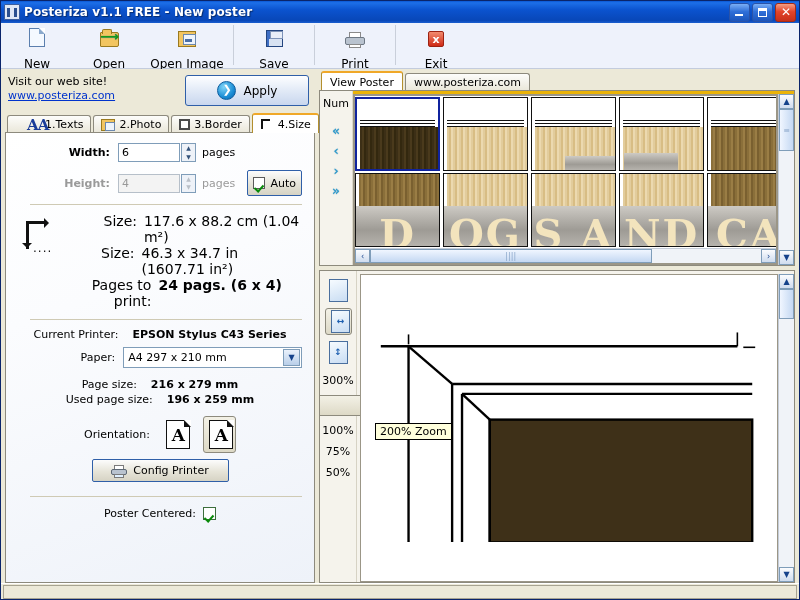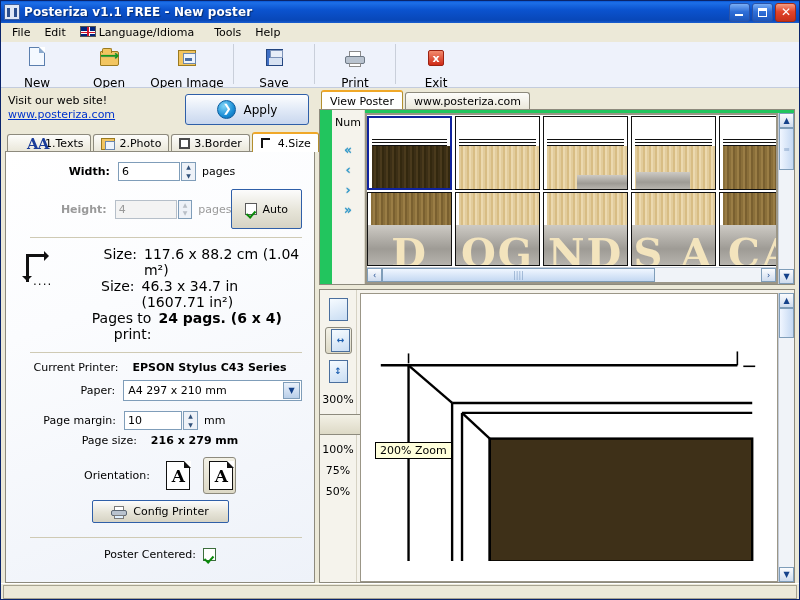--- a/index.html
+++ b/index.html
@@ -132,21 +132,21 @@
          padding:1px 3px; width:62px; font-family:"DejaVu Sans",sans-serif; }
   .inp.dis { background:#f3f3f3; color:#999; border-color:#b6bfc9; }
   .spin { width:15px; height:19px; margin-left:1px; display:flex; flex-direction:column;
           border:1px solid #7f9db9; background:#eef2f8; }
   .spin div { flex:1; display:flex; align-items:center; justify-content:center;
               font-size:6px; color:#33527a; line-height:1; }
   .spin.dis div { color:#b9bfc7; }
   .unit { margin-left:6px; font-size:11px; }
   .unit.dim { color:#9a9a9a; }
 
-  .autobtn { margin-left:auto; height:40px; padding:0 13px; display:flex; align-items:center;
+  .autobtn { margin-left:auto; height:26px; padding:0 5px; display:flex; align-items:center;
              gap:5px; border:1px solid #2f5fa8; border-radius:2px;
              background:linear-gradient(180deg,#fcfcfc,#e6e4d8 55%,#d6d3c4); font-size:11px;cursor:pointer;}
   .chk { width:12px;height:12px;background:#fff;border:1px solid #5a5a5a; position:relative;}
   .chk:after{content:"";position:absolute;left:2px;top:5px;width:4px;height:7px;
              border:solid #0a8a0a;border-width:0 2.5px 2.5px 0;transform:rotate(42deg);}
 
   .hrule { height:1px; background:#cfcab4; margin:6px 0 8px 12px; }
 
   .sizeblock { display:flex; align-items:flex-start; }
   .sizeicon { width:34px; height:40px; position:relative; margin:6px 0 0 4px;}
@@ -194,22 +194,22 @@
              border:solid #0a8a0a;border-width:0 2.5px 2.5px 0;transform:rotate(42deg);}
 
   
   .rtabs { display:flex; align-items:flex-end; height:20px; padding-left:2px; margin-top:2px;}
   .rtab { height:18px; display:flex;align-items:center;padding:0 8px;
           background:linear-gradient(180deg,#fdfdfb,#e9e6d8);
           border:1px solid #8d8a7d;border-bottom:none;border-radius:3px 3px 0 0;
           margin-right:2px;font-size:11px;cursor:pointer;}
   .rtab.active{height:20px;background:#fff;border-color:#b38f2e;border-top:2px solid #f0a828;}
 
-  .thumbpane { height:176px; flex:0 0 176px; background:#22c55e;
-               border:1px solid #8d8a7d; margin-top:-1px; display:flex; overflow:hidden;padding-left:12px;}
+  .thumbpane { height:176px; flex:0 0 176px; background:#eab308;
+               border:1px solid #8d8a7d; margin-top:-1px; display:flex; overflow:hidden;}
   .navcol { width:33px; flex:0 0 33px; display:flex; flex-direction:column;
             align-items:center; padding-top:6px; gap:4px; background:#f5f3ec;
             border-right:1px solid #ddd9cb;}
   .navcol .num { font-size:11px; margin-bottom:8px; }
   .arw { width:20px;height:16px;display:flex;align-items:center;justify-content:center;
          color:#2e9fd4; font-size:13px; line-height:1; cursor:pointer;
          text-shadow:0 0 1px #0a6a98; }
   .thumbarea { flex:1 1 auto; position:relative; background:#fff;
                border:2px solid #9b9687; margin:3px 0 0 0; overflow:hidden; min-width:0;}
   .tgrid { display:flex; flex-direction:column; }
@@ -291,29 +291,20 @@
         </div>
       <div class="tb-btn">
           <span class="gl max"></span>
         </div>
       <div class="tb-btn close">
           <span class="gl cls">✕</span>
         </div>
     </div>
   </div>
 
-  <div class="menubar">
-    <div class="menu-item">File</div>
-    <div class="menu-item">Edit</div>
-    <div class="menu-item">
-      <span class="flagicon"><i class="h"></i><i class="v"></i><i class="hr"></i><i class="vr"></i></span><span>Language/Idioma</span>
-    </div>
-    <div class="menu-item" style="margin-left:6px">Tools</div>
-    <div class="menu-item">Help</div>
-  </div>
 
   <div class="toolbar">
     <div class="tool">
       <div class="ic">
           <span class="ico-page"></span>
         </div>
       <div class="lb">New</div>
     </div>
     <div class="tool">
       <div class="ic">
@@ -450,33 +441,28 @@
         </div>
 
         <div class="selwrap">
           <span class="lab" style="width:106px">Paper:</span>
           <div class="sel">
             <span>A4 297 x 210 mm</span>
             <span class="arrow">▼</span>
           </div>
         </div>
 
-        <div class="row" style="margin-bottom:4px">
-          <div class="lab" style="width:106px">Page margin:</div>
-          <input class="inp" style="width: 58px;" value="10">
-          <span class="spin">
-              <div>▲</div>
-              <div>▼</div>
-            </span>
-          <span class="unit">mm</span>
-        </div>
 
         <div class="kvrow" style="margin:2px 0">
           <span class="k">Page size:</span>
           <span class="v">216 x 279 mm</span>
+        </div>
+        <div class="kvrow" style="margin:2px 0">
+          <span class="k">Used page size:</span>
+          <span class="v">196 x 259 mm</span>
         </div>
 
         <div class="orient">
           <span style="margin-right:4px">Orientation:</span>
           <div class="obtn">
             <div class="osheet">
                 <span>A</span>
               </div>
           </div>
           <div class="obtn sel">
@@ -579,26 +565,26 @@
                   <span class="letter">D</span>
                 </div>
               <div class="tile">
                   <span class="wood w-light" style="top:0"></span>
                   <span class="fur"></span>
                   <span class="letter">OG</span>
                 </div>
               <div class="tile">
                   <span class="wood w-light" style="top:0"></span>
                   <span class="fur"></span>
-                  <span class="letter">ND</span>
+                  <span class="letter">S A</span>
                 </div>
               <div class="tile">
                   <span class="wood w-light" style="top:0"></span>
                   <span class="fur"></span>
-                  <span class="letter">S A</span>
+                  <span class="letter">ND</span>
                 </div>
               <div class="tile">
                   <span class="wood w-mid" style="top:0"></span>
                   <span class="fur"></span>
                   <span class="letter">CA</span>
                 </div>
             </div>
           </div>
 
           <div class="hscroll">

